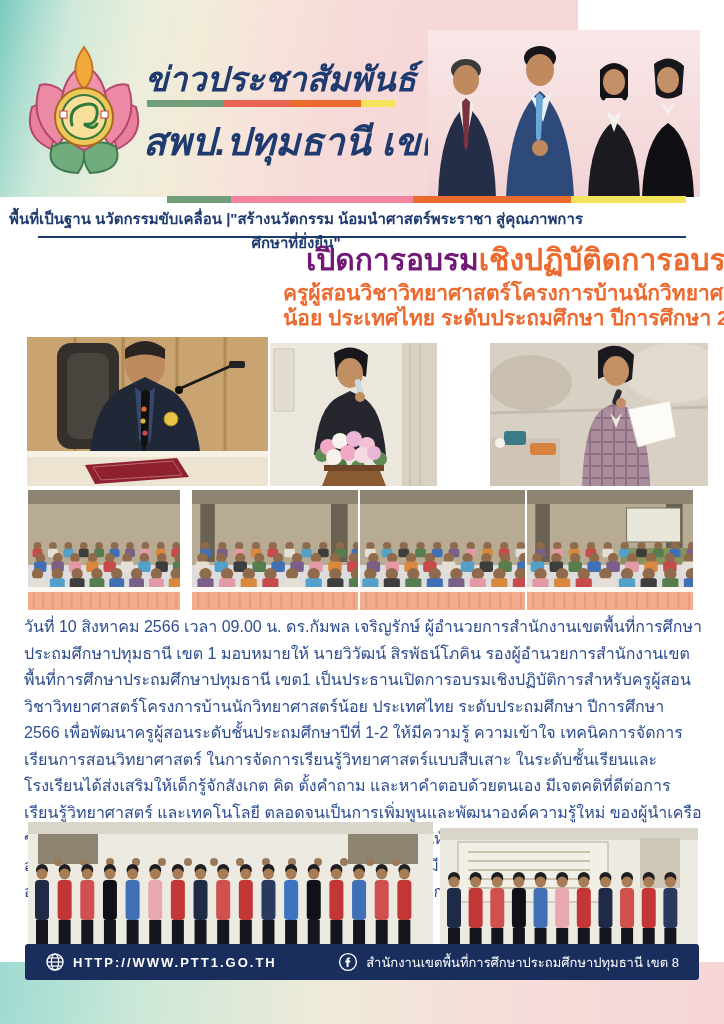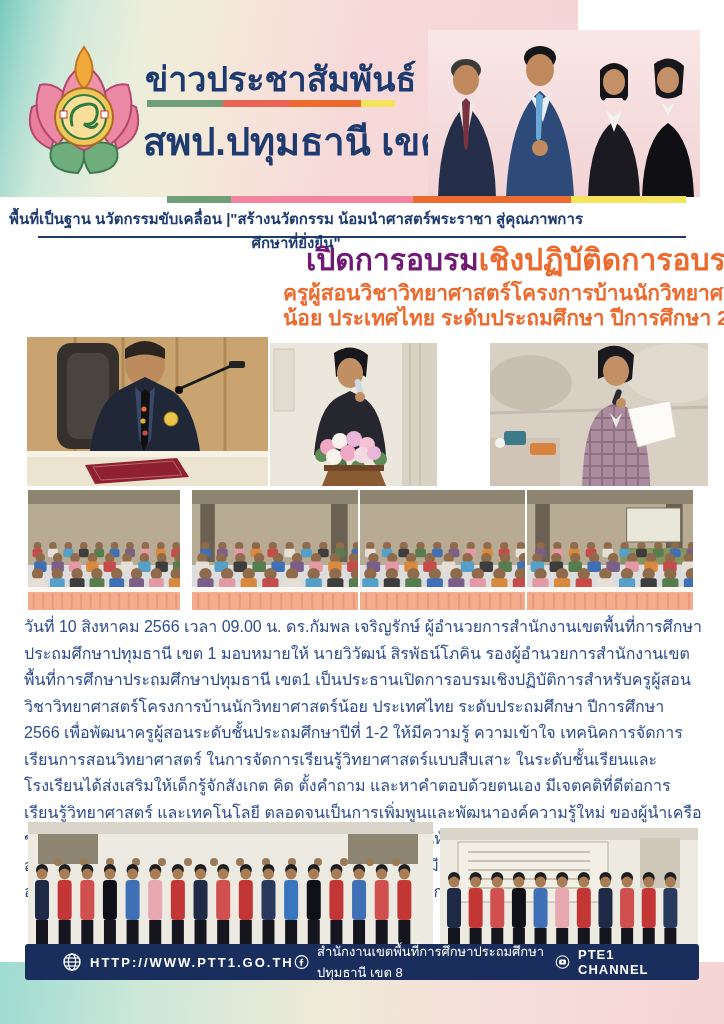--- a/index.html
+++ b/index.html
@@ -1,20 +1,20 @@
 <!DOCTYPE html>
 <html><head>
 <meta charset="utf-8">
 <style>
   html,body{margin:0;padding:0;background:#ffffff;font-family:"Liberation Sans",sans-serif;}
   .page{position:relative;width:724px;height:1024px;overflow:hidden;background:#fff;}
 
   
   .header-band{position:absolute;left:0;top:0;width:578px;height:197px;
-    background:linear-gradient(102deg,#79cabe 0%,#a9dcd0 6%,#cfe9da 12%,#ebeedb 24%,#f2ebd8 34%,#f7e2da 46%,#f6d9d8 60%,#f5d6d6 100%);}
+    background:linear-gradient(102deg,#79cabe 0%,#a9dcd0 6%,#cfe9da 12%,#ebeedb 24%,#f2ebd8 34%,#f7e2da 46%,#f6d9d8 60%,#f5d6d6 100%);font-style:italic;}
   .logo{position:absolute;left:22px;top:34px;width:124px;height:142px;}
   .title1{position:absolute;left:145px;top:52px;width:330px;font-size:34px;font-weight:bold;color:#1e3a6e;white-space:nowrap;}
   .minibar{position:absolute;left:147px;top:100px;height:7px;display:flex;}
   .minibar i{display:block;height:7px;}
   .title2{position:absolute;left:143px;top:111px;width:340px;font-size:38px;font-weight:bold;color:#1e3a6e;white-space:nowrap;}
   .people{position:absolute;left:428px;top:30px;width:272px;height:167px;background:linear-gradient(180deg,#f9e7e7,#f2d3d5);}
   .header-strip{position:absolute;left:167px;top:196px;height:7px;display:flex;}
   .header-strip i{display:block;height:7px;}
   .seg-green{background:#6f9e78;}.seg-pink{background:#f2849f;}.seg-coral{background:#e96455;}
   .seg-orange{background:#ed6a2f;}.seg-yellow{background:#f3e45b;}
@@ -47,21 +47,21 @@
 
   
   .article{position:absolute;left:24px;top:598px;width:678px;font-size:16px;line-height:26.5px;color:#2e4d8e;text-align:left;}
 
   
   .bottom-bg{position:absolute;left:0;top:962px;width:724px;height:62px;
     background:linear-gradient(95deg,#9edbd2 0%,#cde8d8 20%,#efead8 45%,#f6ddda 70%,#f5d5d5 100%);}
   .bottom-strip{position:absolute;left:55px;top:959px;height:7px;display:flex;}
   .bottom-strip i{display:block;height:7px;}
   .footer{position:absolute;left:25px;top:944px;width:674px;height:36px;background:#1a2e5e;border-radius:3px;
-    display:flex;align-items:center;justify-content:space-between;padding:0 37px;box-sizing:border-box;color:#fff;}
+    display:flex;align-items:center;justify-content:space-between;padding:0 20px;box-sizing:border-box;color:#fff;}
   .f-item{display:flex;align-items:center;gap:8px;cursor:pointer;}
   .f-item svg{display:block;}
   .f-url{font-size:13px;font-weight:bold;letter-spacing:2px;}
   .f-fb{font-size:13px;}
   .f-yt{font-size:13px;font-weight:bold;letter-spacing:1px;}
 </style>
 </head>
 <body>
 
 <div class="page">
@@ -709,23 +709,15 @@
       </svg>
       <span class="f-url">HTTP://WWW.PTT1.GO.TH</span>
     </div>
     <div class="f-item">
       <svg width="20" height="20" viewBox="0 0 20 20">
         <circle cx="10" cy="10" r="8.4" fill="none" stroke="#fff" stroke-width="1.4"></circle>
         <path d="M11.6,5.6 h-1.4 q-1.6,0 -1.6,1.7 v1.3 h-1.2 v1.9 h1.2 v4.4 h2 v-4.4 h1.5 l0.3,-1.9 h-1.8 v-1 q0,-0.5 0.6,-0.5 h1.2 z" fill="#fff"></path>
       </svg>
       <span class="f-fb">สำนักงานเขตพื้นที่การศึกษาประถมศึกษาปทุมธานี เขต 8</span>
     </div>
-    <div class="f-item">
-      <svg width="20" height="20" viewBox="0 0 20 20">
-        <circle cx="10" cy="10" r="8.4" fill="none" stroke="#fff" stroke-width="1.4"></circle>
-        <rect x="5.4" y="6.6" width="9.2" height="6.8" rx="2" fill="#fff"></rect>
-        <polygon points="9,8.4 12.2,10 9,11.6" fill="#1a2e5e"></polygon>
-      </svg>
-      <span class="f-yt">PTE1 CHANNEL</span>
-    </div>
   </div>
 
 </div>
 
 </body></html>

